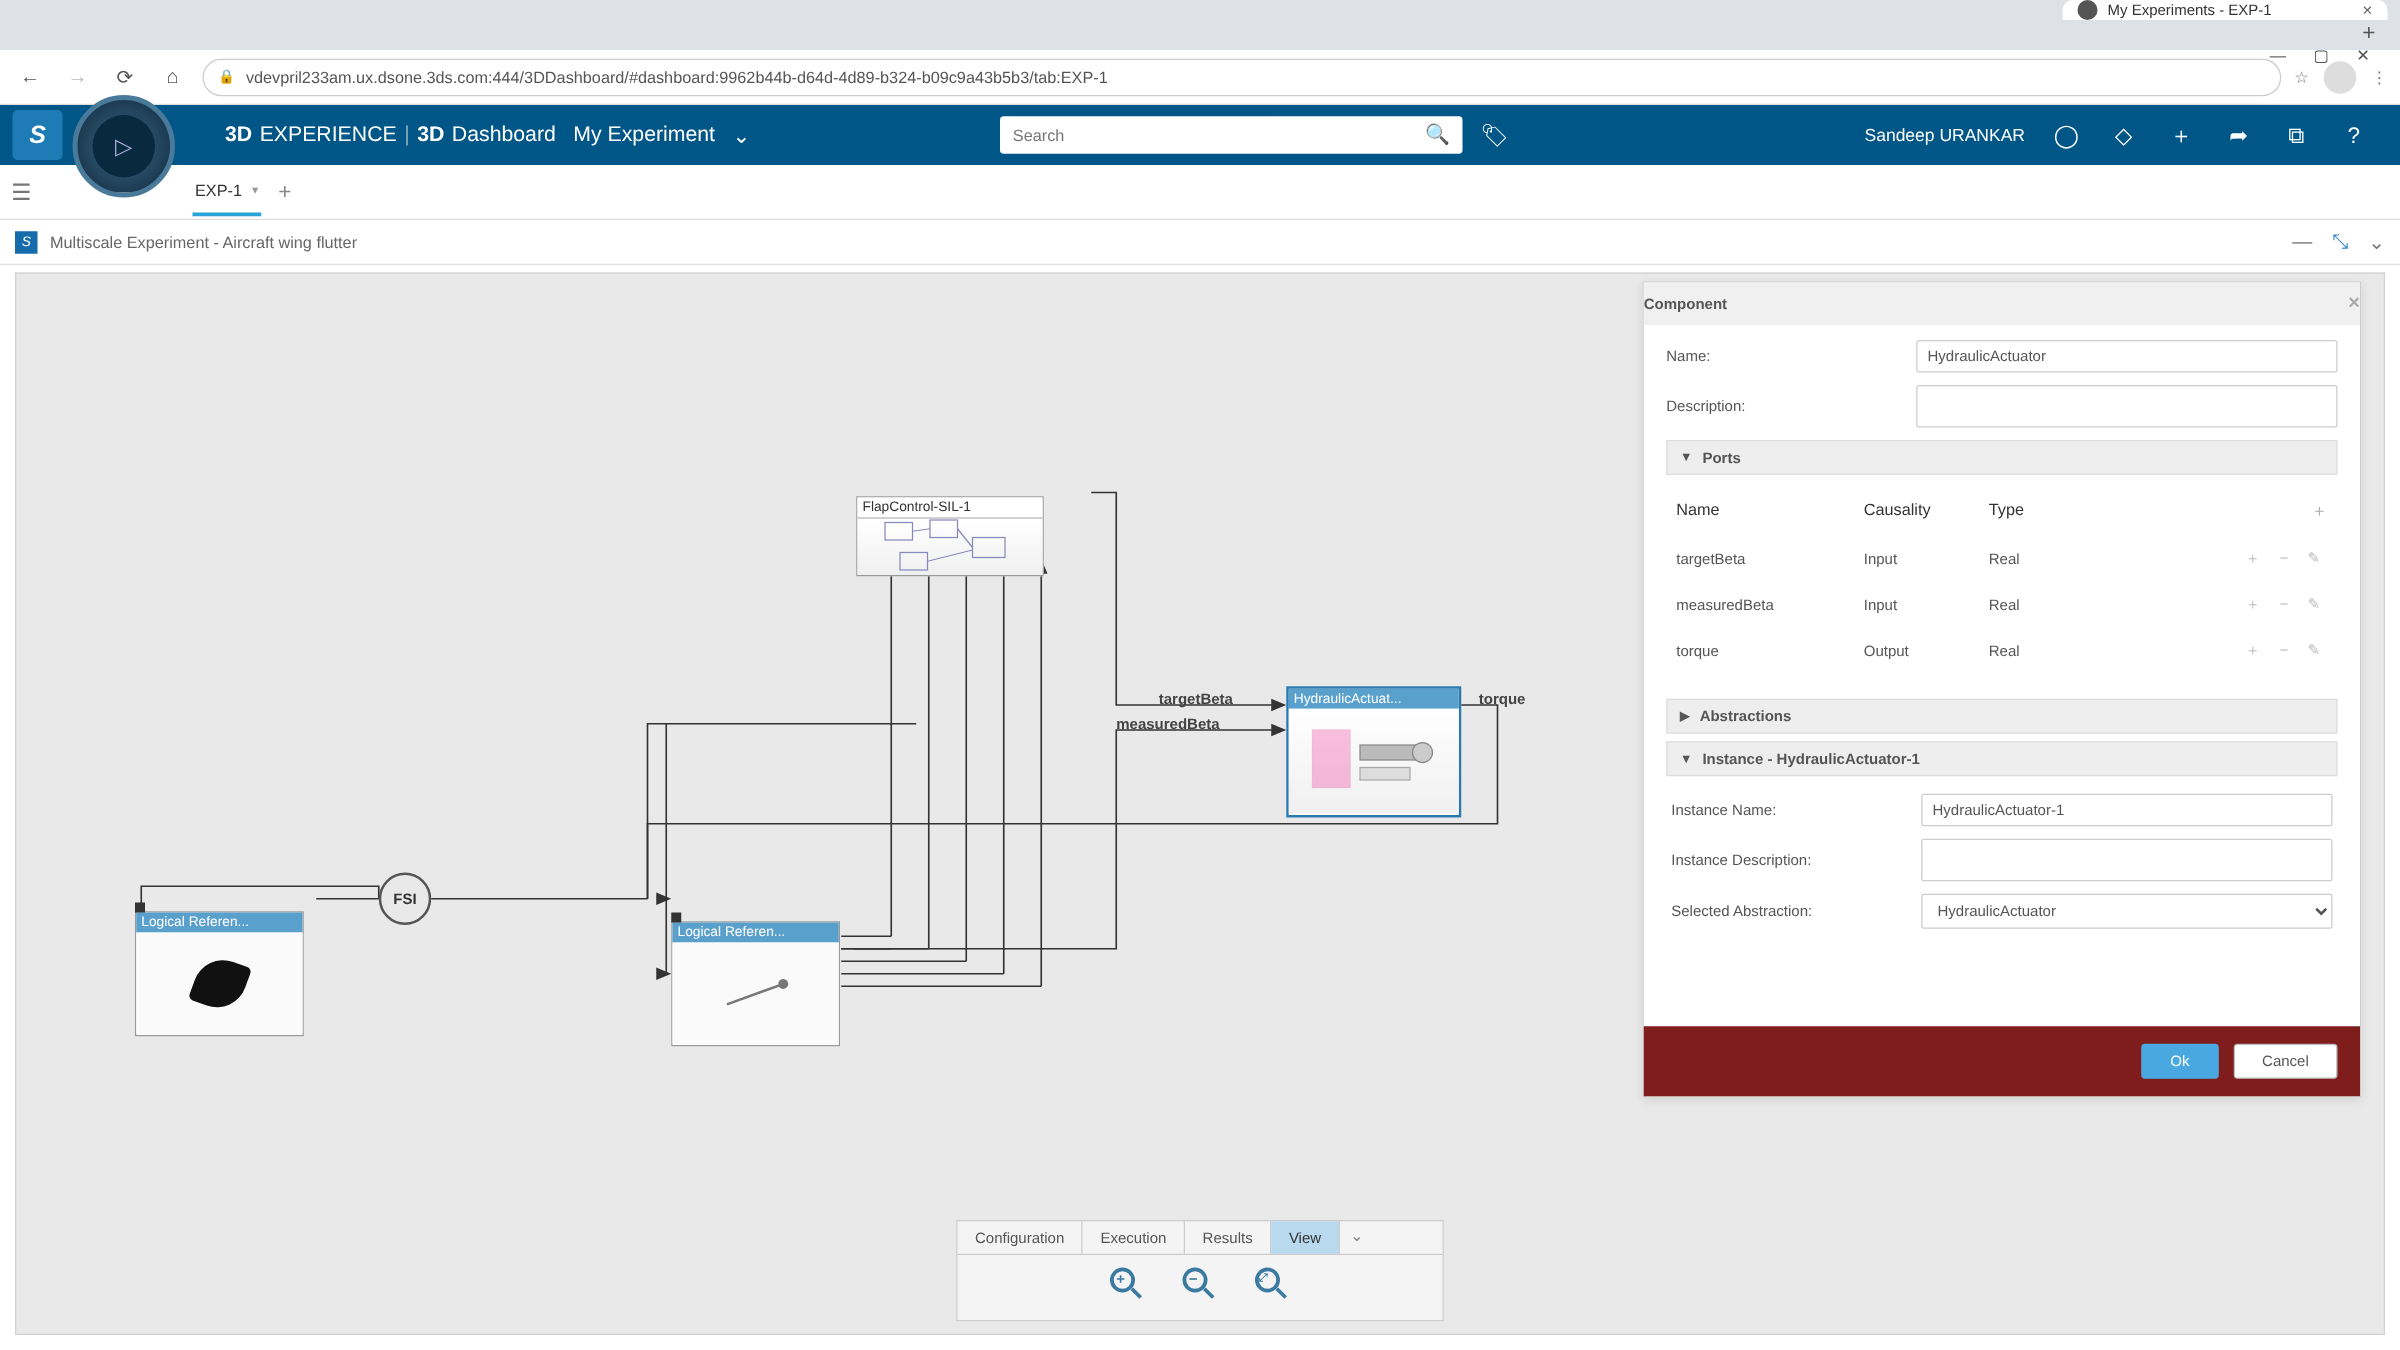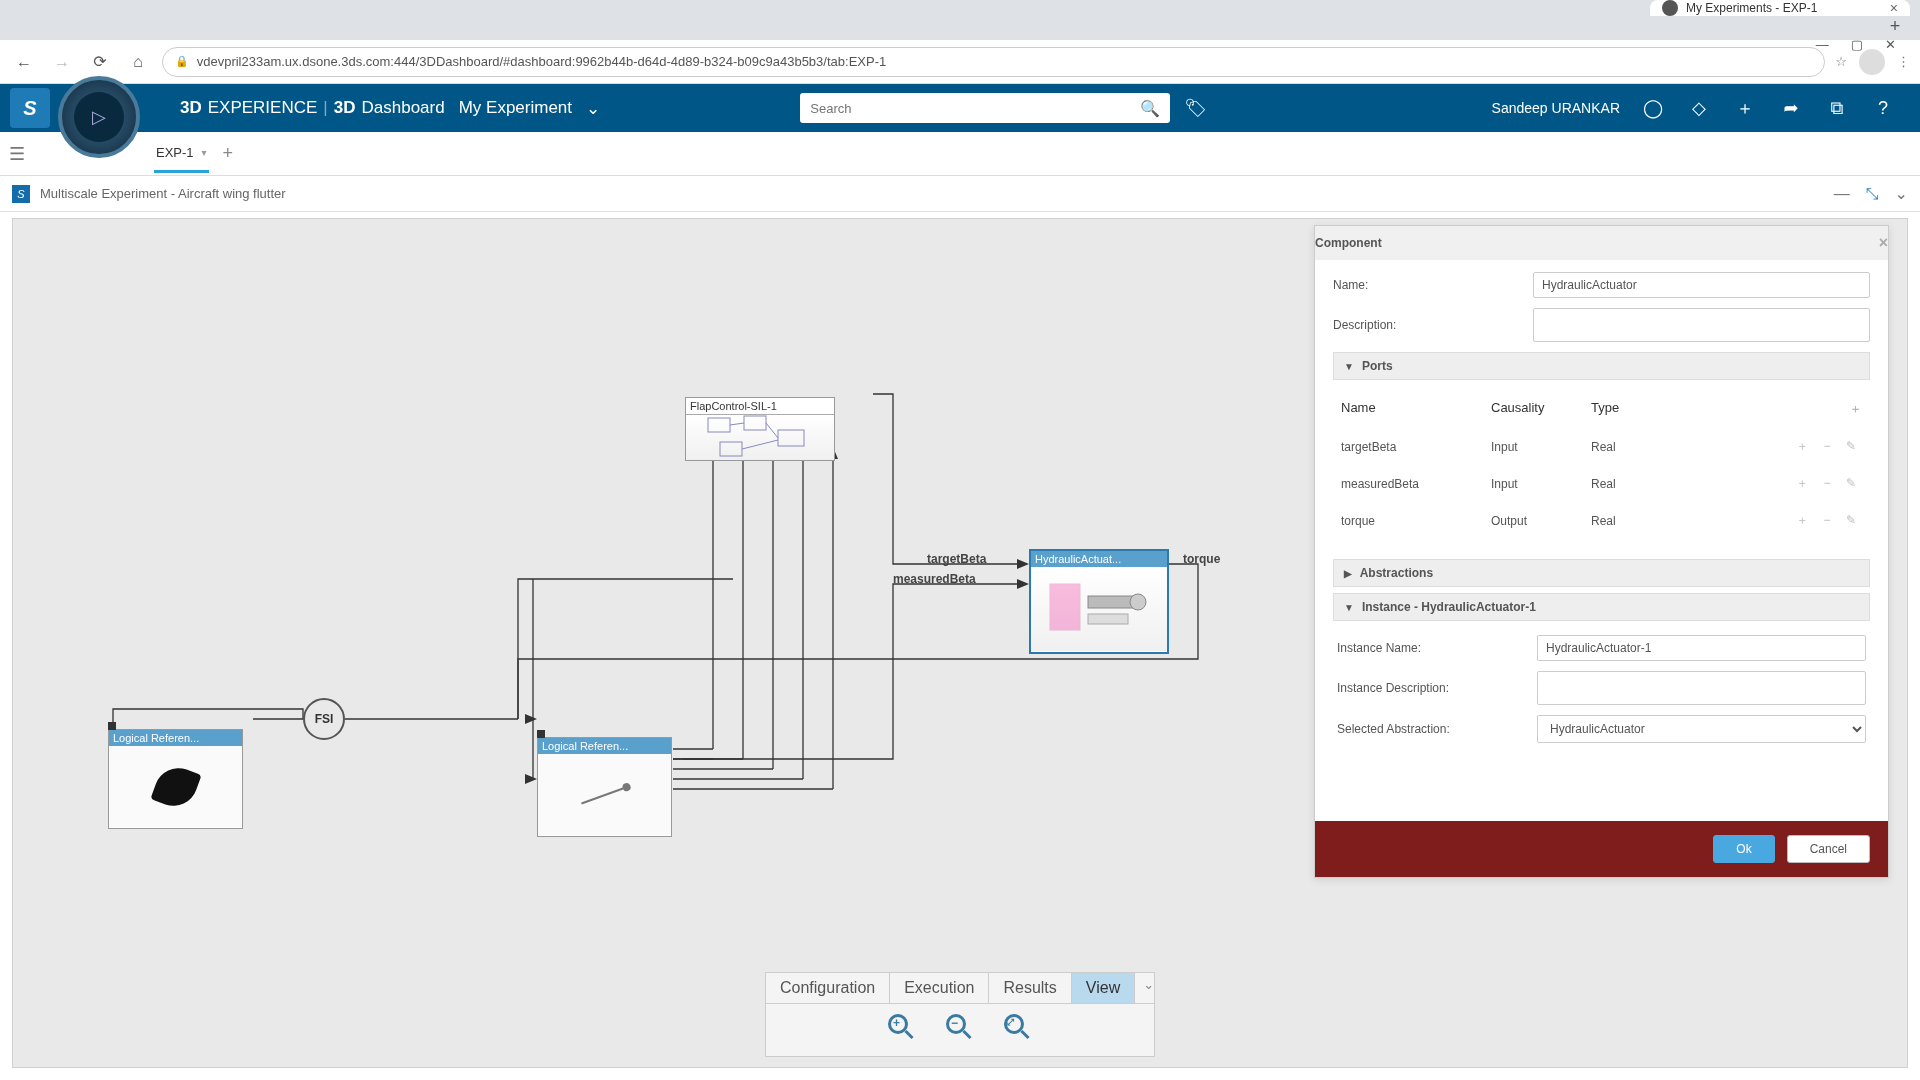--- a/index.html
+++ b/index.html
@@ -73,21 +73,21 @@
 .wire-svg { position:absolute; left:0; top:0; width:100%; height:100%; pointer-events:none; }
 .wire-svg line, .wire-svg polyline { stroke:#333; stroke-width:1.3; fill:none; }
 .arrow { fill:#333; }
 
 .port-label { position:absolute; font-size:12px; color:#444; font-weight:bold; }
 .port-handle { position:absolute; width:8px; height:8px; background:#333; }
 
 
 .view-bar { position:absolute; left:50%; transform:translateX(-50%); bottom:10px; width:390px; background:#f4f4f4; border:1px solid #ccc; }
 .view-tabs { display:flex; border-bottom:1px solid #ccc; }
-.view-tab { flex:0 0 auto; padding:6px 14px; font-size:16px; color:#555; border-right:1px solid #ccc; cursor:pointer; }
+.view-tab { flex:0 0 auto; padding:6px 14px; font-size:12px; color:#555; border-right:1px solid #ccc; cursor:pointer; }
 .view-tab.active { background:#b9d9ef; color:#333; }
 .view-more { padding:4px 8px; color:#888; cursor:pointer; }
 .view-icons { display:flex; gap:30px; justify-content:center; padding:10px 0 14px; }
 .zoom-ic { width:28px; height:28px; position:relative; cursor:pointer; }
 .zoom-ic .lens { width:20px; height:20px; border:3px solid #3a7aa0; border-radius:50%; position:absolute; }
 .zoom-ic .handle { position:absolute; width:10px; height:3px; background:#3a7aa0; transform:rotate(45deg); left:16px; top:19px; }
 .zoom-ic .sym { position:absolute; left:5px; top:2px; font-size:12px; font-weight:bold; color:#3a7aa0; }
 
 
 .comp-panel { position:absolute; right:18px; top:6px; width:575px; background:#fff; border:1px solid #ccc; box-shadow:0 2px 8px rgba(0,0,0,.1); font-size:12px; color:#555; }

